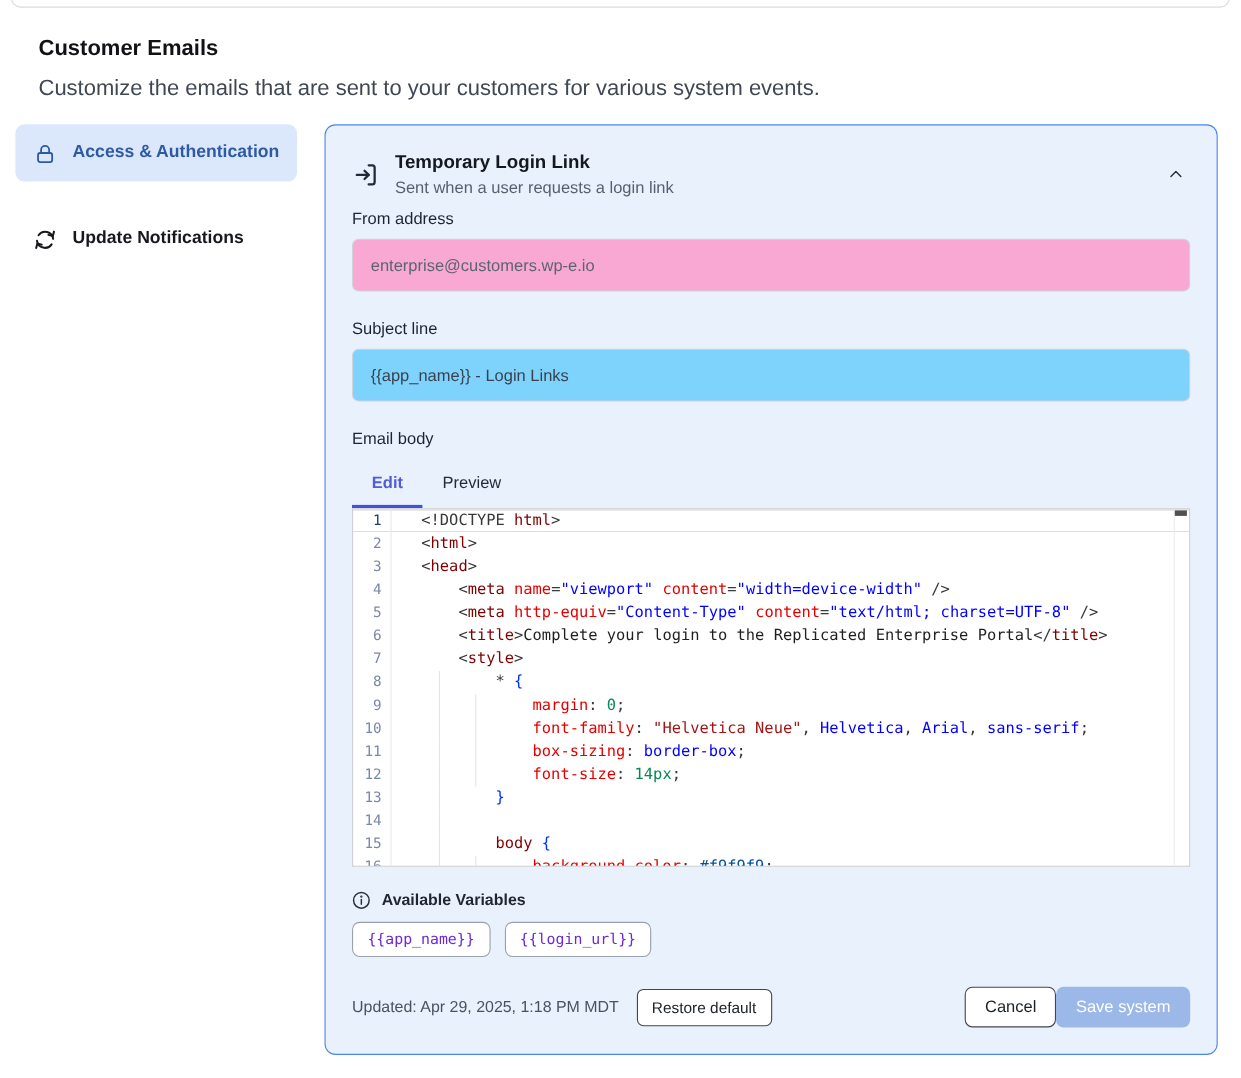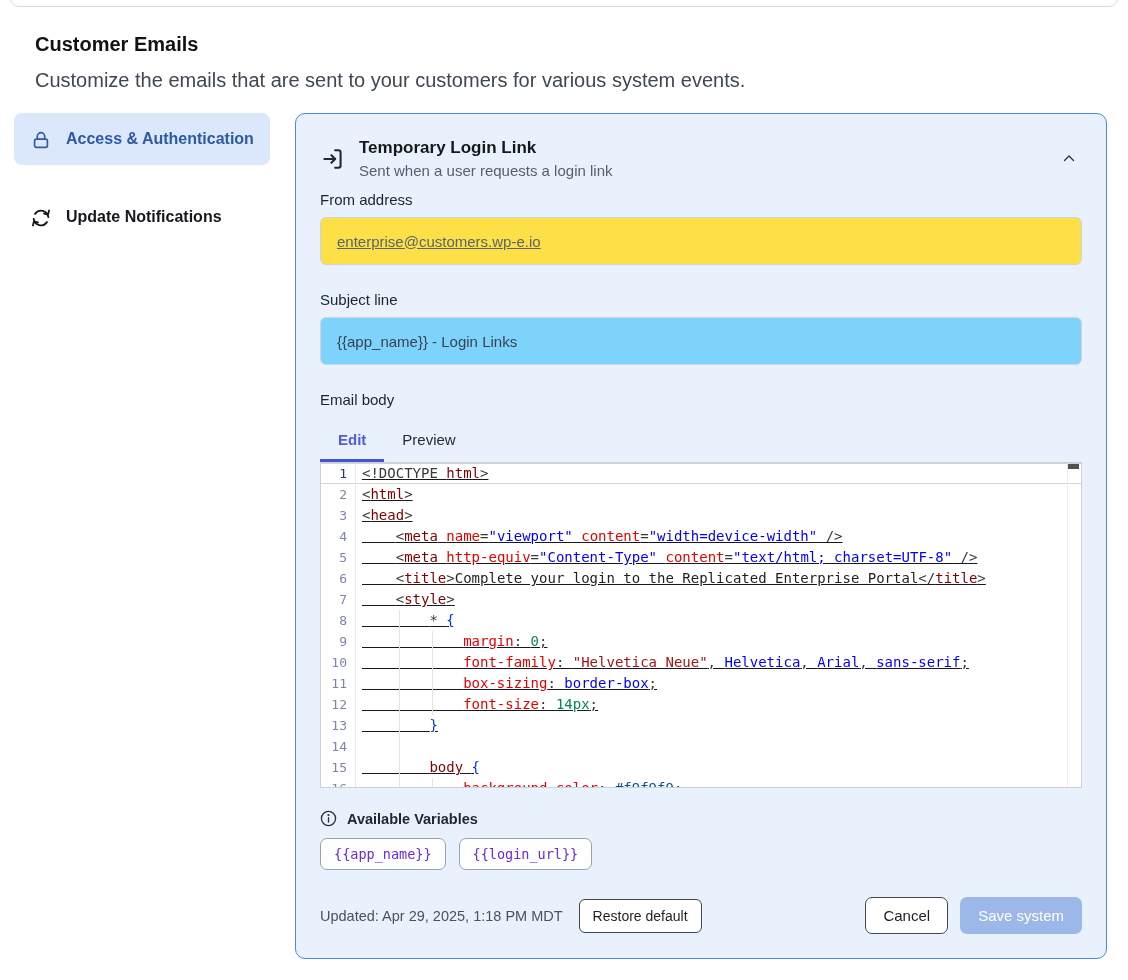--- a/index.html
+++ b/index.html
@@ -30,37 +30,37 @@
 
   .panel-header { display:flex; align-items:center; gap:13px; margin-bottom:2px; }
   .panel-header .icn { flex:none; display:flex; }
   .ph-title { font-size:17px; font-weight:700; color:#15181c; }
   .ph-sub { font-size:15px; color:#57606e; margin-top:4px; }
   .collapse-btn { margin-left:auto; background:none; border:none; cursor:pointer; display:flex; padding:4px; }
 
   .field-label { font-size:15px; color:#1b2430; margin:12px 0 9px; }
   .text-input { width:100%; height:48px; border:1px solid #d0d4da; border-radius:6px;
     padding:0 16px; font-size:15px; font-family:"Liberation Sans", sans-serif; }
-  .text-input.readonly { background:#fde047; color:#5c646f;text-decoration:underline; }
+  .text-input.readonly { background:#f9a8d4; color:#5c646f; }
   .text-input.editable { background:#7dd3fc; color:#3a4250; }
   .gap-lg { height:14px; }
 
   
   .tabs { display:flex; margin-top:14px; }
   .tab { padding:9px 18px 11px; font-size:15px; cursor:pointer; border-bottom:3px solid transparent; color:#222b38; }
   .tab.active { color:var(--tab_active_text,#515cd8); font-weight:700; border-bottom-color:var(--tab_active_bar,#4053d4); }
 
   
   .editor { position:relative; background:#fff; border:1px solid #cdd0d4; height:326px; overflow:hidden;
     font-family:"DejaVu Sans Mono", monospace; font-size:14px; line-height:21px; }
   .cl { display:flex; height:21px; position:relative; white-space:pre; }
   .cl-active { box-shadow: inset 0 1px 0 #d4d4d4, inset 0 -1px 0 #d4d4d4; }
   .ln { flex:none; width:34px; text-align:right; padding-right:8px; font-size:13px; color:#7b87a6; }
   .cl-active .ln { color:#24357c; }
-  .code { flex:1; position:relative; padding-left:6px; border-left:1px solid #e8e8e8;text-decoration:underline; }
+  .code { flex:1; position:relative; padding-left:27px; border-left:1px solid #e8e8e8; }
   .g { position:absolute; top:0; bottom:0; width:1px; background:#e4e4e4; }
   .g4 { left:calc(9px + 4ch); } .g8 { left:calc(9px + 8ch); }
   .tk-p { color:#383838; } .tk-tag { color:#800000; } .tk-attr { color:#e50000; }
   .tk-str { color:#0000ff; } .tk-cstr { color:#a31515; } .tk-kw { color:#0000ff; }
   .tk-num { color:#098658; } .tk-brace { color:#0431fa; } .tk-plain { color:#1f1f1f; }
   .tk-val { color:#0451a5; }
   .vscroll { position:absolute; top:0; right:0; width:14px; height:100%; border-left:1px solid #ececec; }
   .vthumb { position:absolute; top:1px; right:2px; width:11px; height:5px; background:#515151; }
 
   
@@ -69,21 +69,21 @@
   .chips { display:flex; gap:13px; margin-top:11px; }
   .chip { background:#fff; border:1px solid #9aa1ab; border-radius:7px; padding:7px 13px;
     font-family:"DejaVu Sans Mono", monospace; font-size:13.5px; color:#6d28d9; cursor:pointer; }
 
   
   .panel-footer { display:flex; align-items:center; margin-top:27px; }
   .updated { font-size:14.5px; color:#4a5260; }
   .btn { font-family:"Liberation Sans", sans-serif; cursor:pointer; border-radius:7px; }
   .btn-outline { background:#fff; border:1px solid #43474d; color:#1b2026; }
   .restore-btn { margin-left:16px; padding:8px 13px; font-size:14px; border-radius:6px; }
-  .footer-right { margin-left:auto; display:flex; gap:12px; }
+  .footer-right { margin-left:auto; display:flex; }
   .cancel-btn { padding:9px 17px; font-size:15px; }
   .save-btn { background:var(--save_disabled_bg,#9cb8e8); color:#fff; border:none; padding:9px 18px; font-size:15px; }
 
   svg { display:block; }
 </style>
 </head>
 <body>
 
 <div class="top-card-edge"></div>
 

